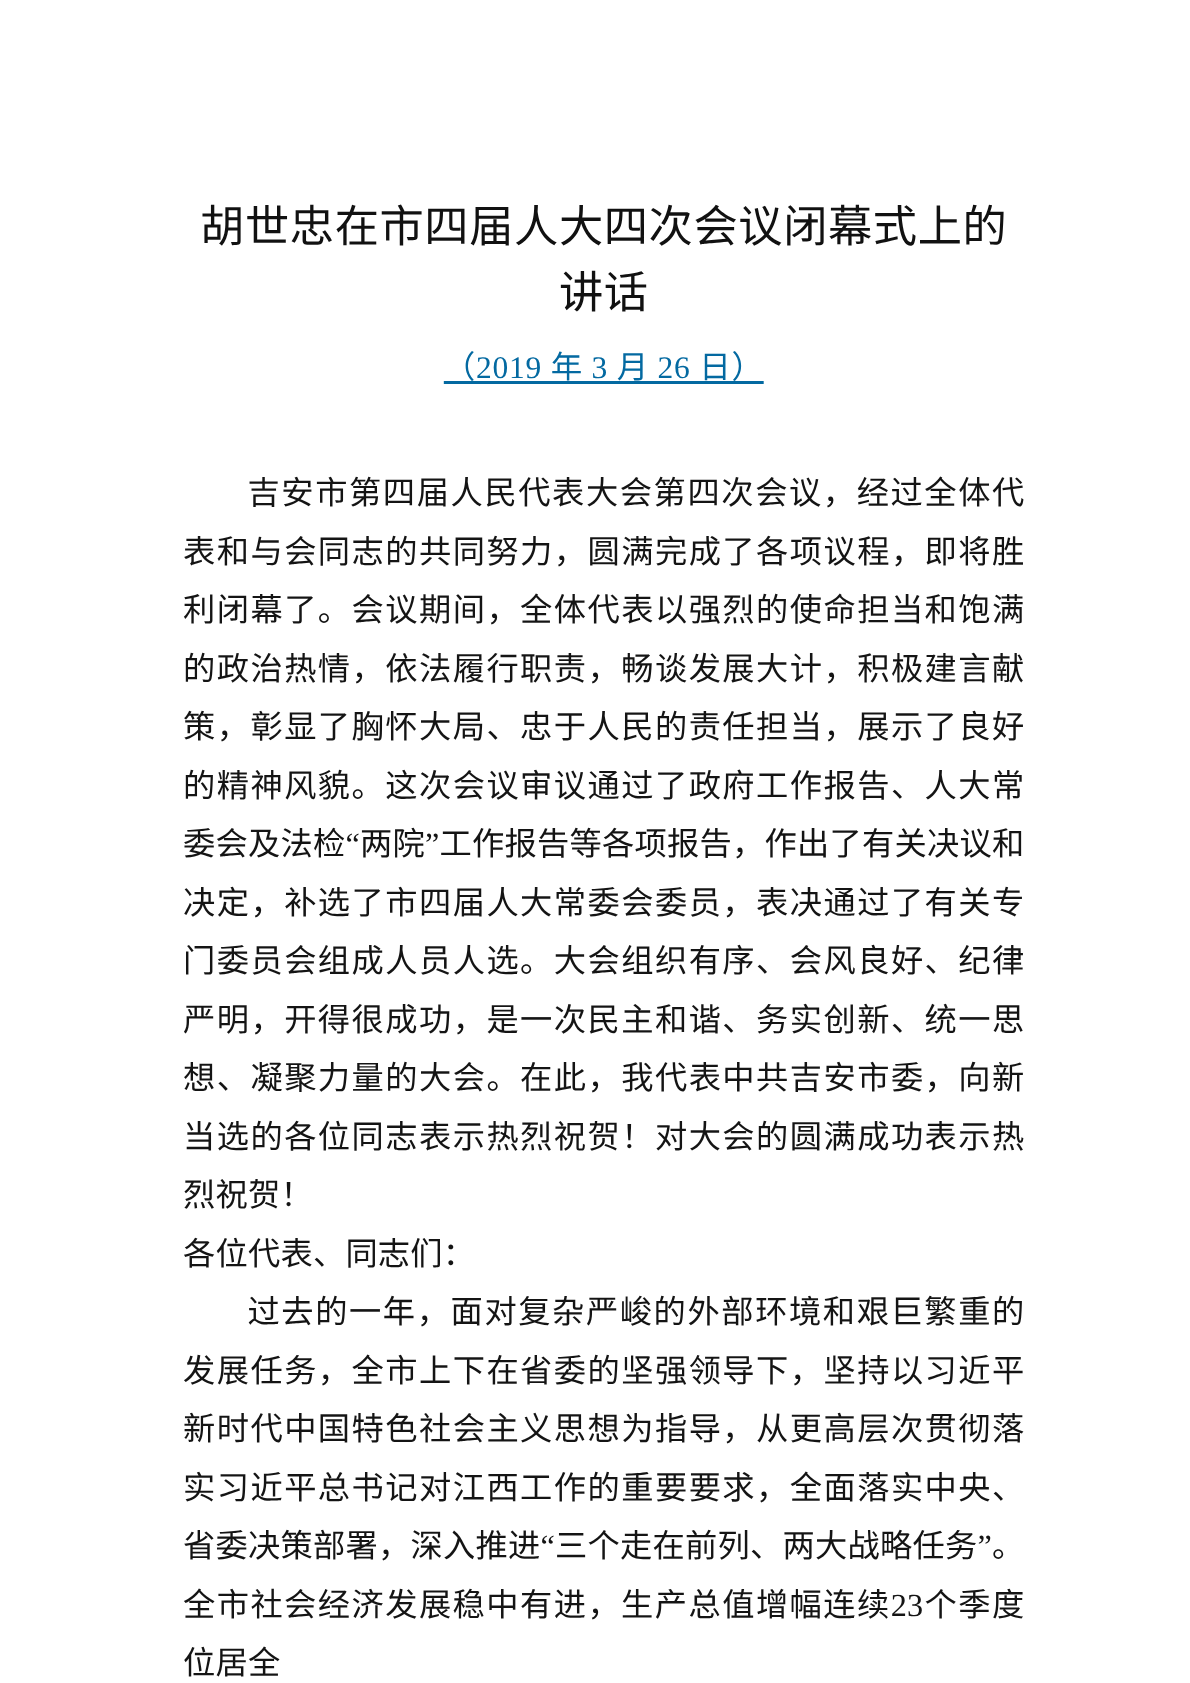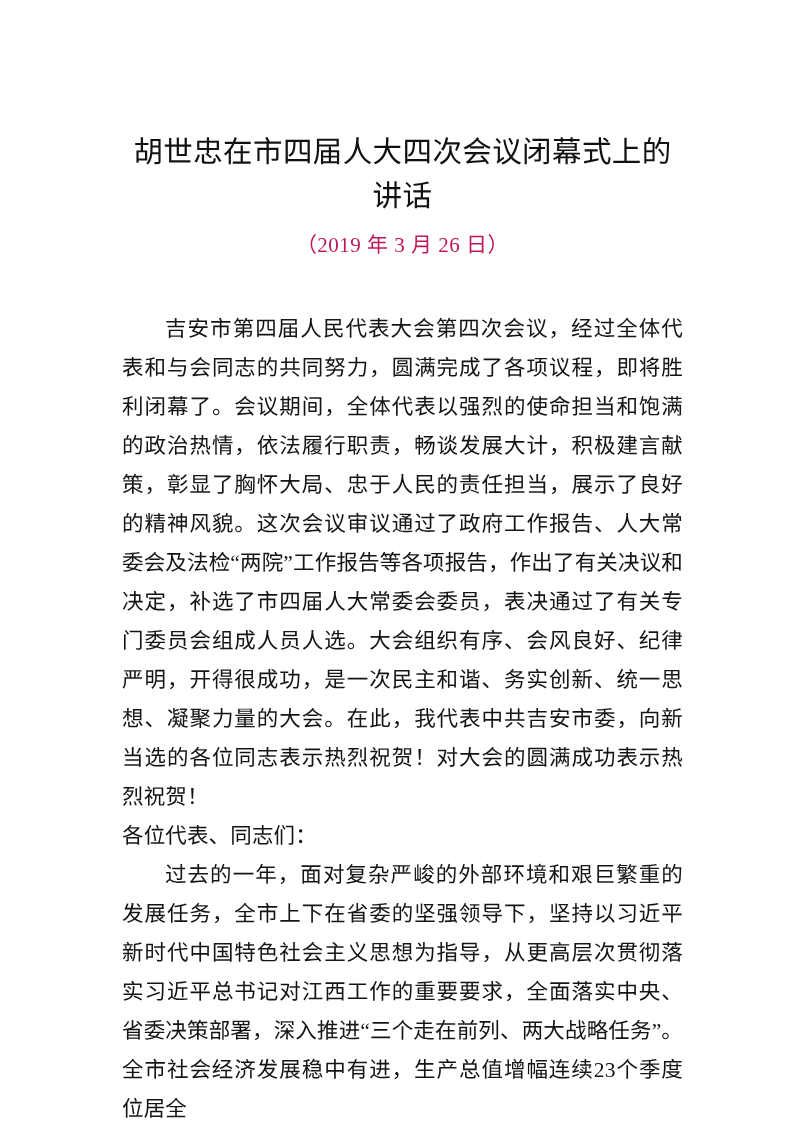--- a/index.html
+++ b/index.html
@@ -39,22 +39,23 @@
   }
 
   .doc-date {
     margin: 0;
     padding-top: 12px;
     font-family: "Liberation Serif", "DejaVu Serif", serif;
     font-size: 21px;
     font-weight: 400;
     line-height: 30px;
     text-align: center;
-    color: #be185d;
+    color: #0369a1;
     letter-spacing: 0.5px;
+    text-decoration: underline;
   }
 
   
   .body-text {
     padding-top: 50px;
   }
 
   .para {
     margin: 0;
     font-family: "Liberation Serif", "DejaVu Serif", serif;

